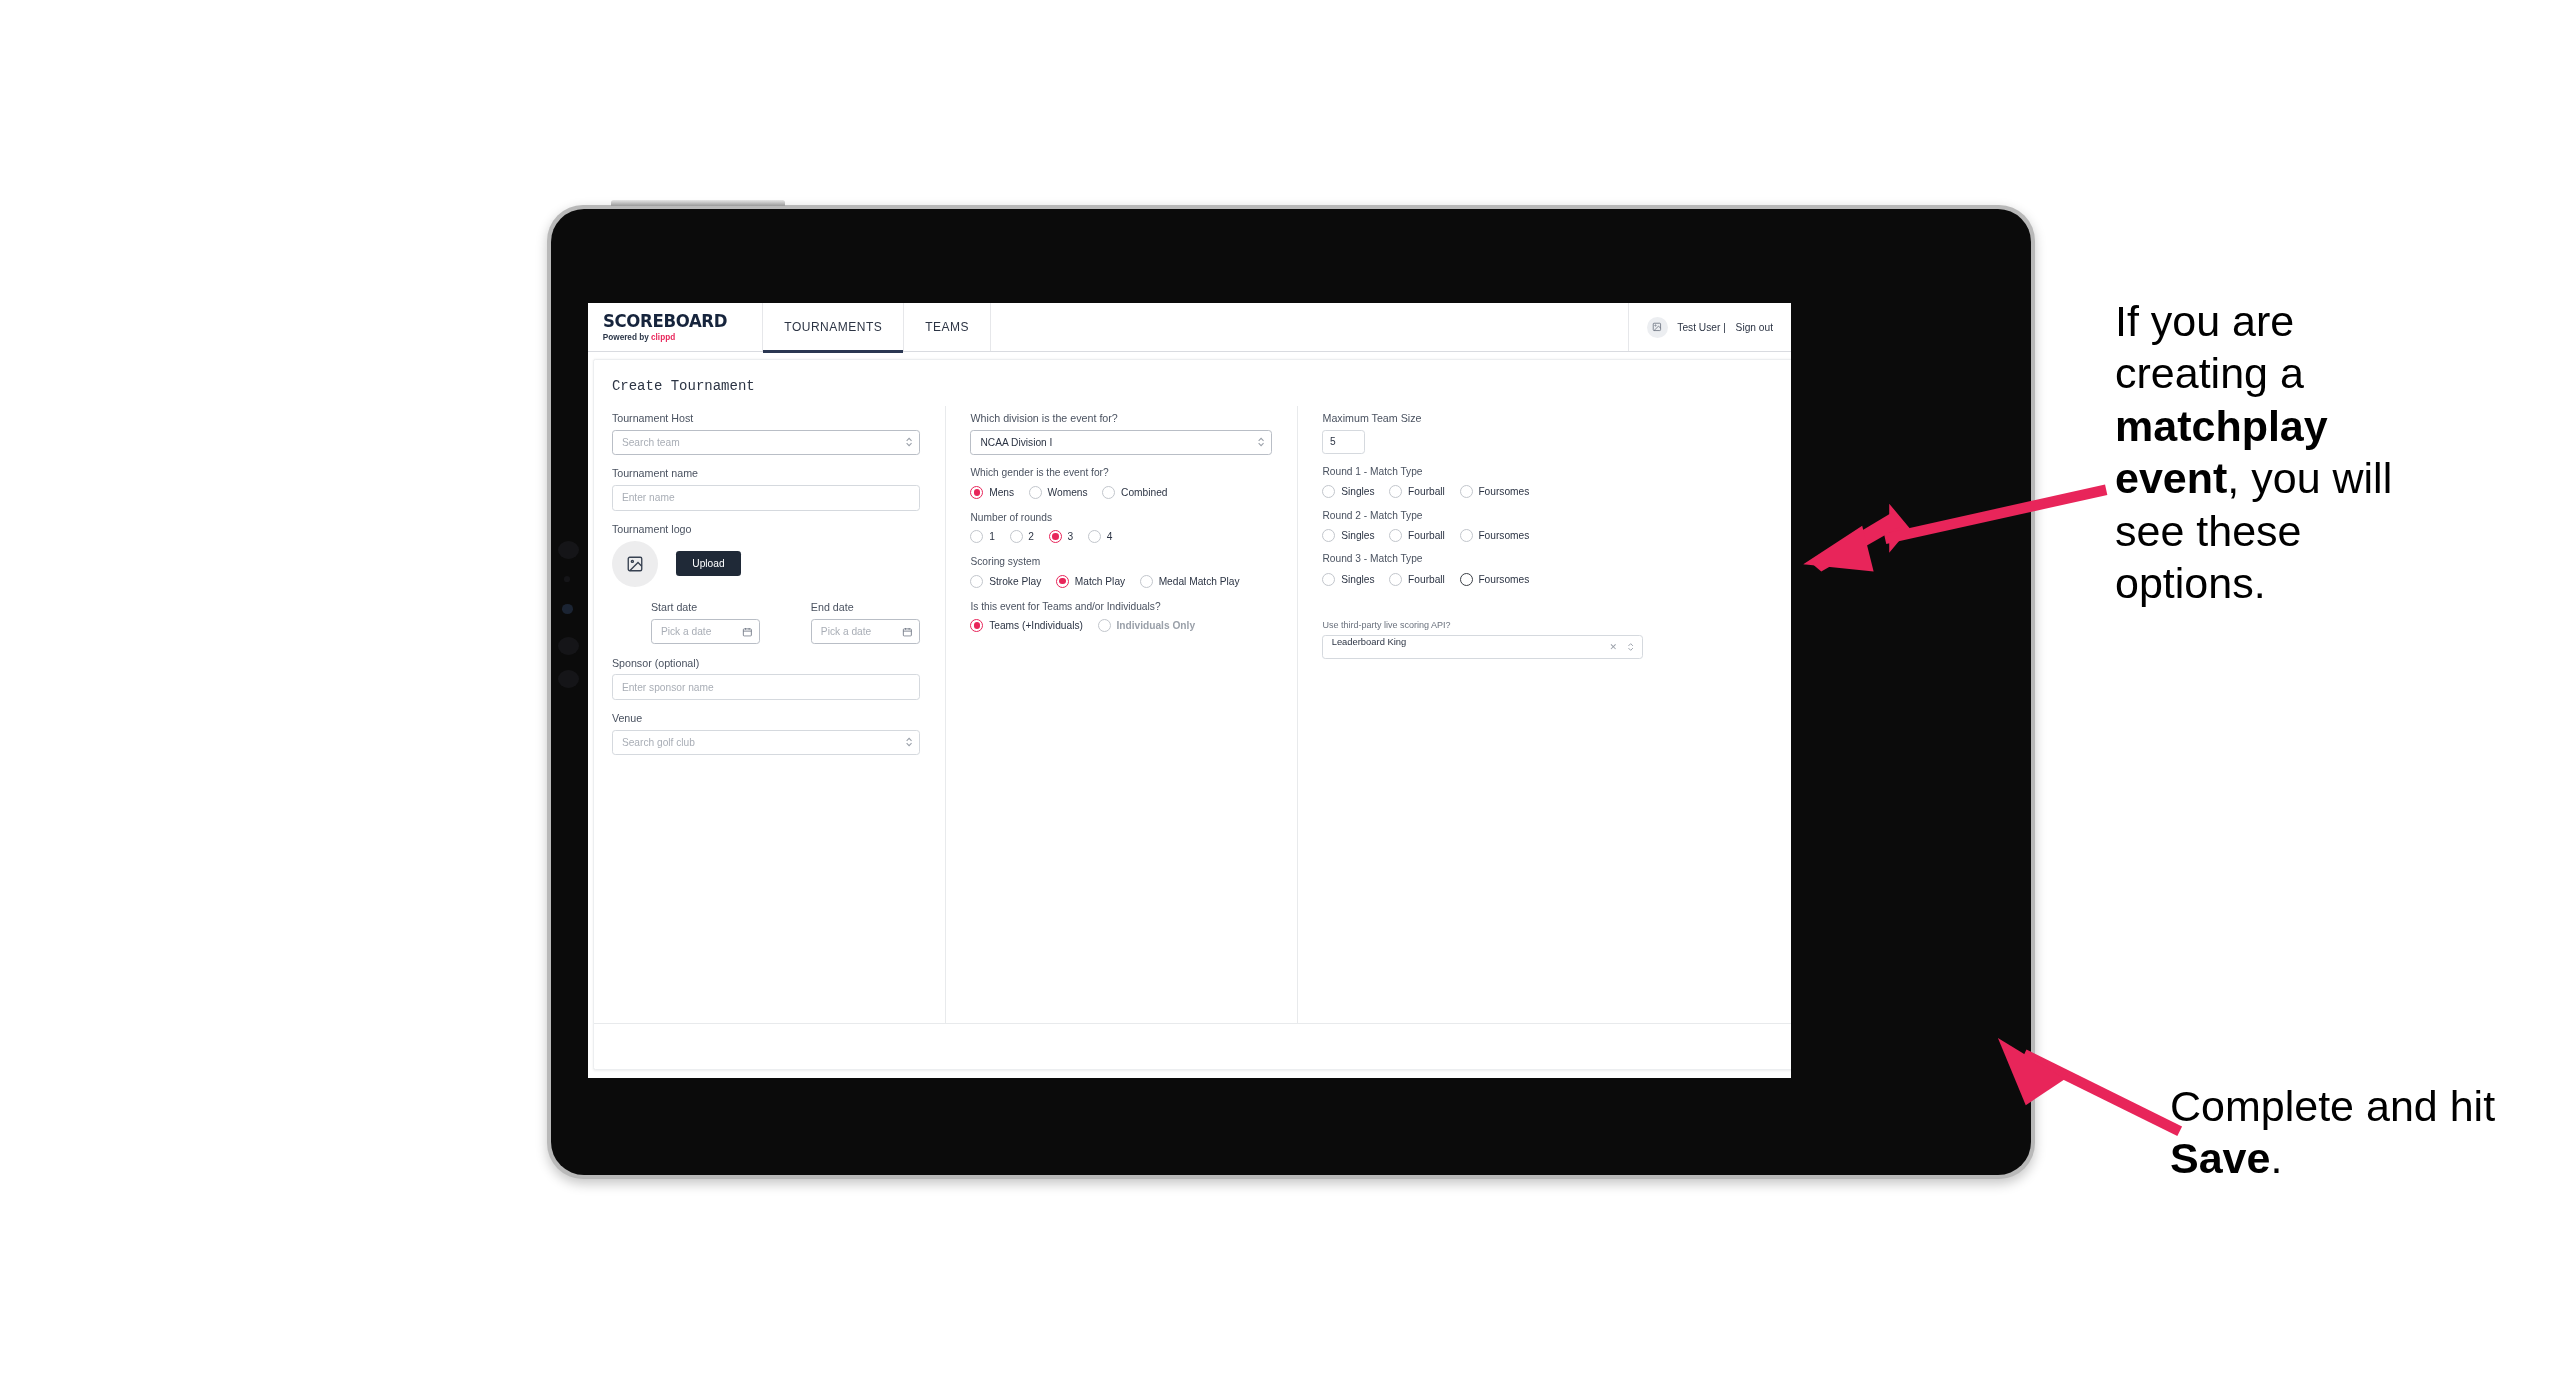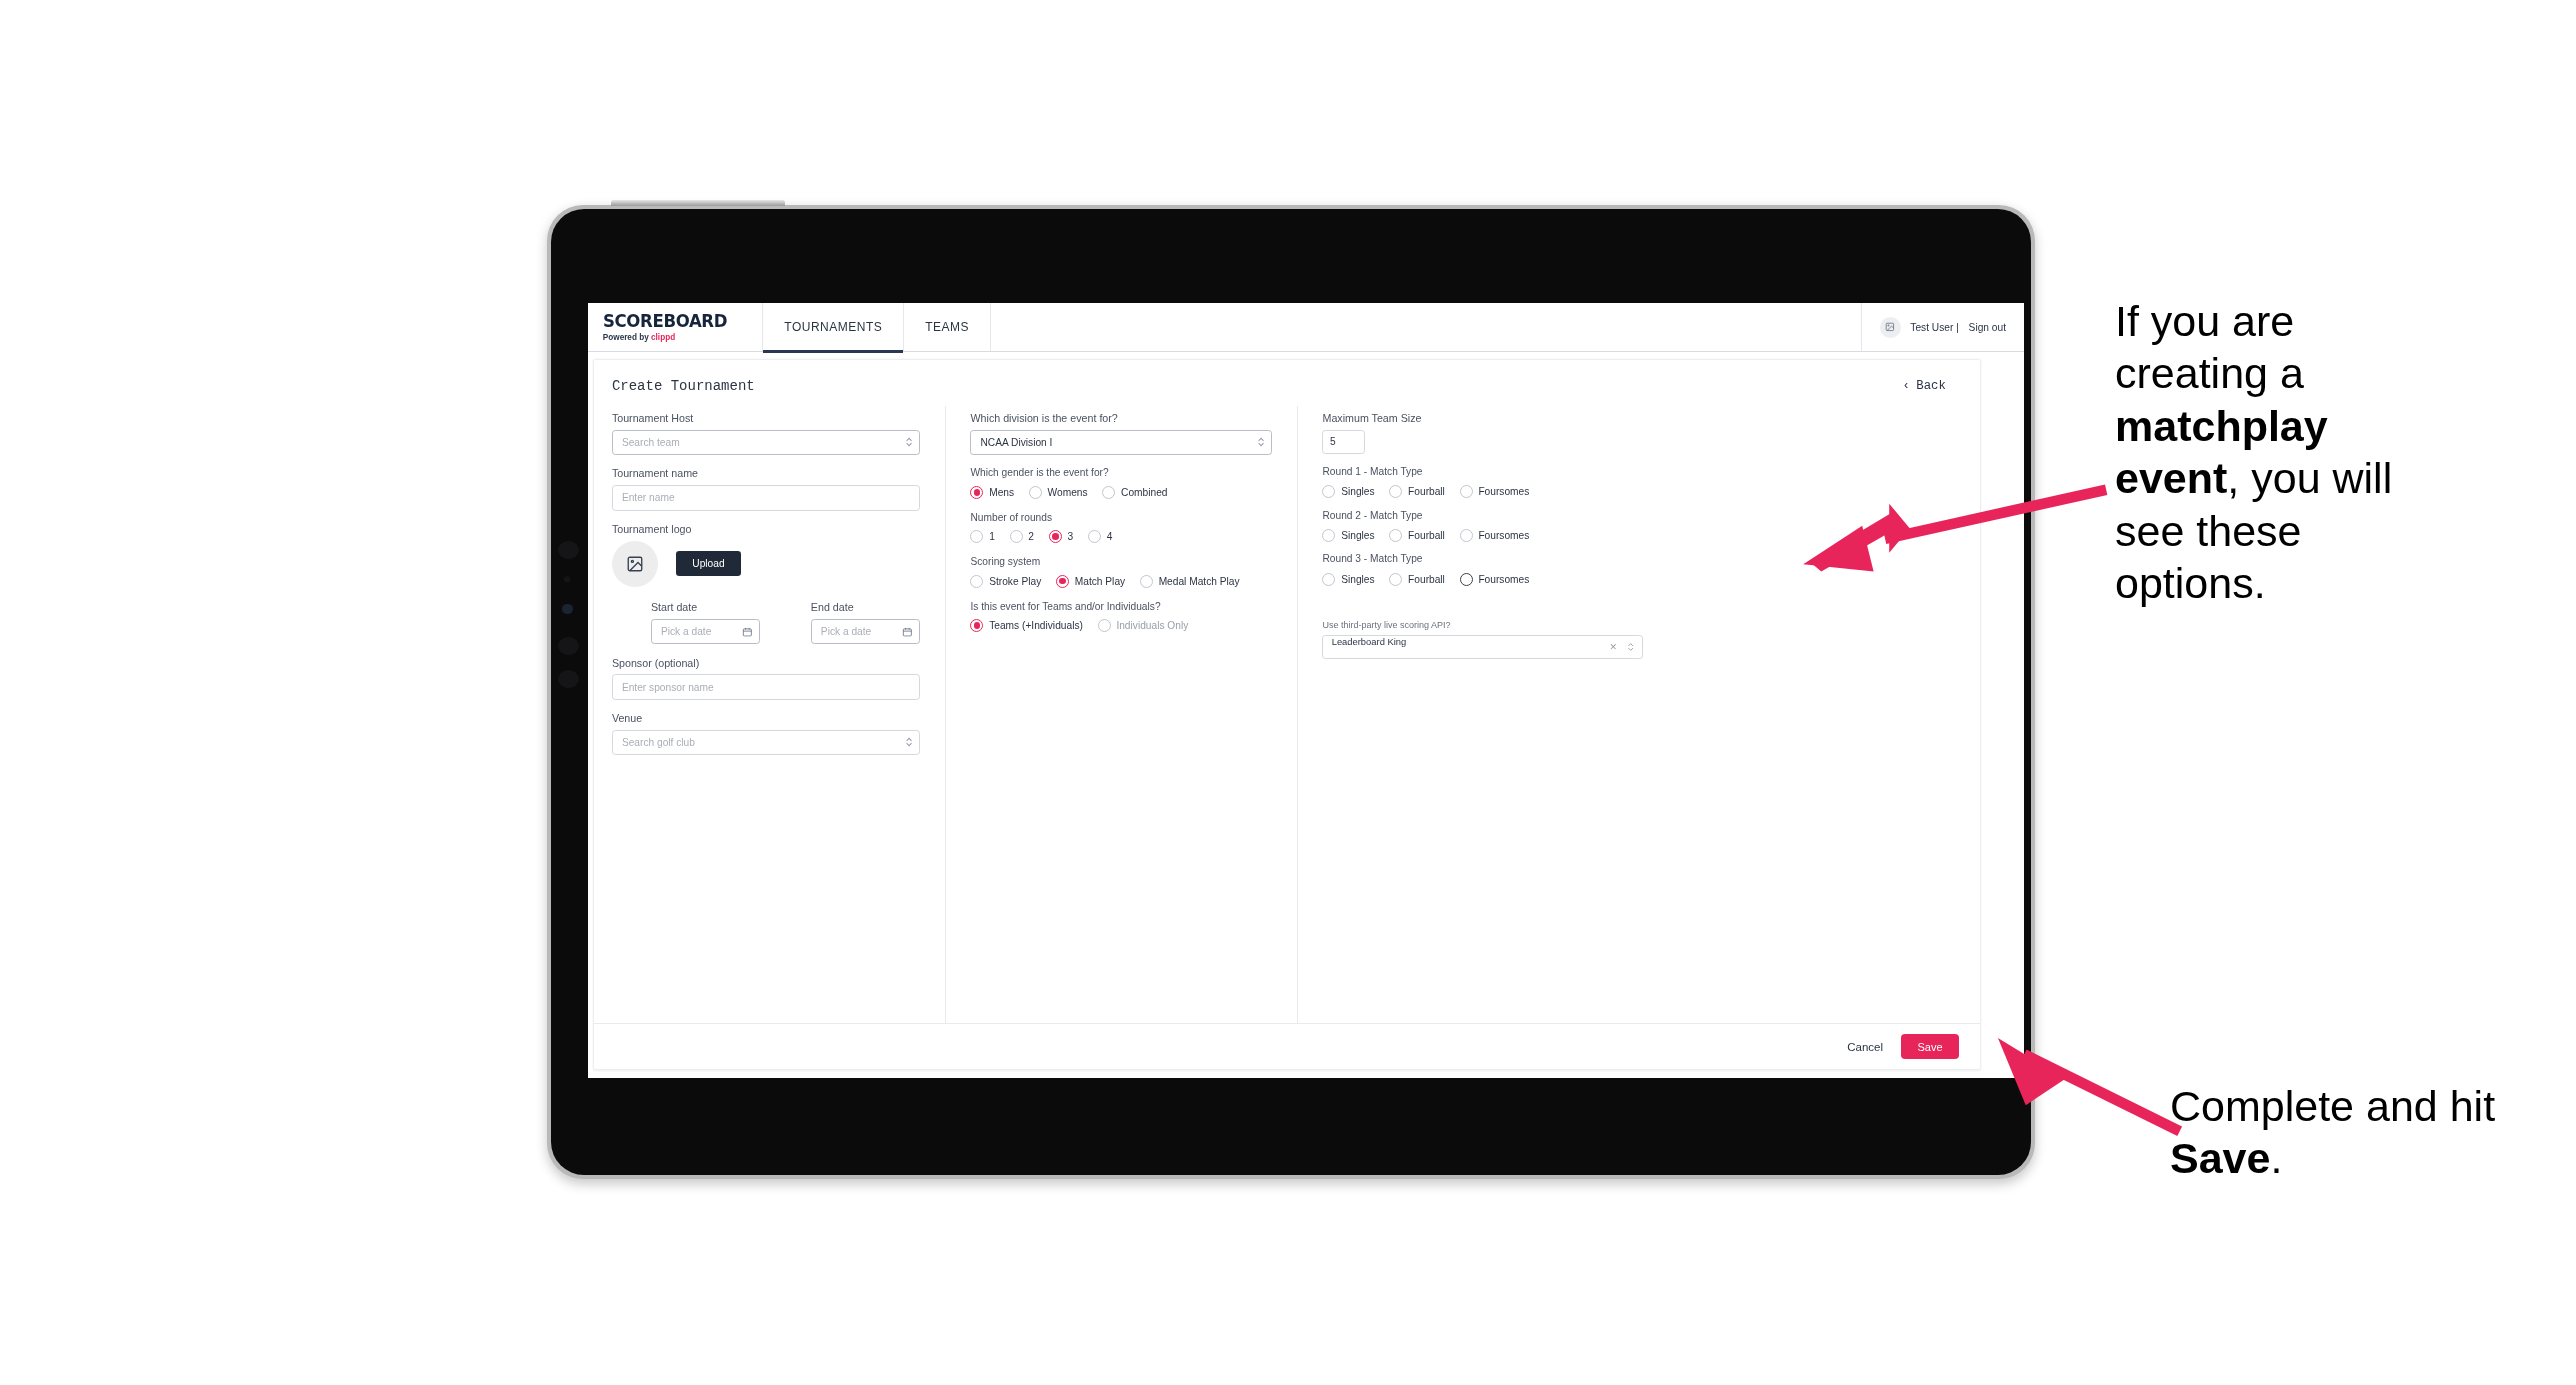--- a/index.html
+++ b/index.html
@@ -42,21 +42,21 @@
   .sensor.s1 { left: 6.6px; top: 332px; width: 21px; height: 18px; }
   .sensor.s2 { left: 13px; top: 367px; width: 5.7px;  height: 5.7px;  }
   .sensor.s3 { left: 10.7px; top: 395px; width: 11.5px; height: 9.8px; background:#1b2433; }
   .sensor.s4 { left: 6.6px;  top: 428px; width: 21px; height: 18px; }
   .sensor.s5 { left: 6.6px;  top: 461px; width: 21px; height: 18px; }
 
   
   .screen {
     position: absolute;
     left: 588px; top: 303px;
-    width: 1436px; height: 775px;
+    width: 1203px; height: 775px;
     background: #ffffff;
     overflow: hidden;
   }
 
   
   .appbar {
     position: relative;
     height: 49px;
     background: #ffffff;
     border-bottom: 1.6px solid #d9dbe0;
@@ -223,21 +223,21 @@
     display: flex; align-items: center; justify-content: center;
     flex: 0 0 auto;
   }
   .rad.on { border-color: #e8255a; }
   .rad.on::after {
     content: ""; width: 6.6px; height: 6.6px; border-radius: 50%;
     background: #e8255a;
   }
   .rad.hov { border-color: #3b3f46; border-width: 1.6px; }
   .radio-lbl { font-size: 10.2px; color: #2c3444; }
-  .radio-lbl.muted { color: #9aa0a9; }
+  .radio-lbl.muted { color: #9aa0a9; font-weight: bold; }
 
   .qgrp { margin-bottom: 13px; }
   .qlbl { font-size: 10.2px; color: #4a5260; margin-bottom: 7.4px; display: block; }
 
   .num-inp {
     width: 43px; height: 24px;
     border: 0.8px solid #d5d9de; border-radius: 3.3px;
     font-size: 10.2px; color: #2c3444;
     padding: 0 6.6px;
     font-family: "Liberation Sans", sans-serif;

